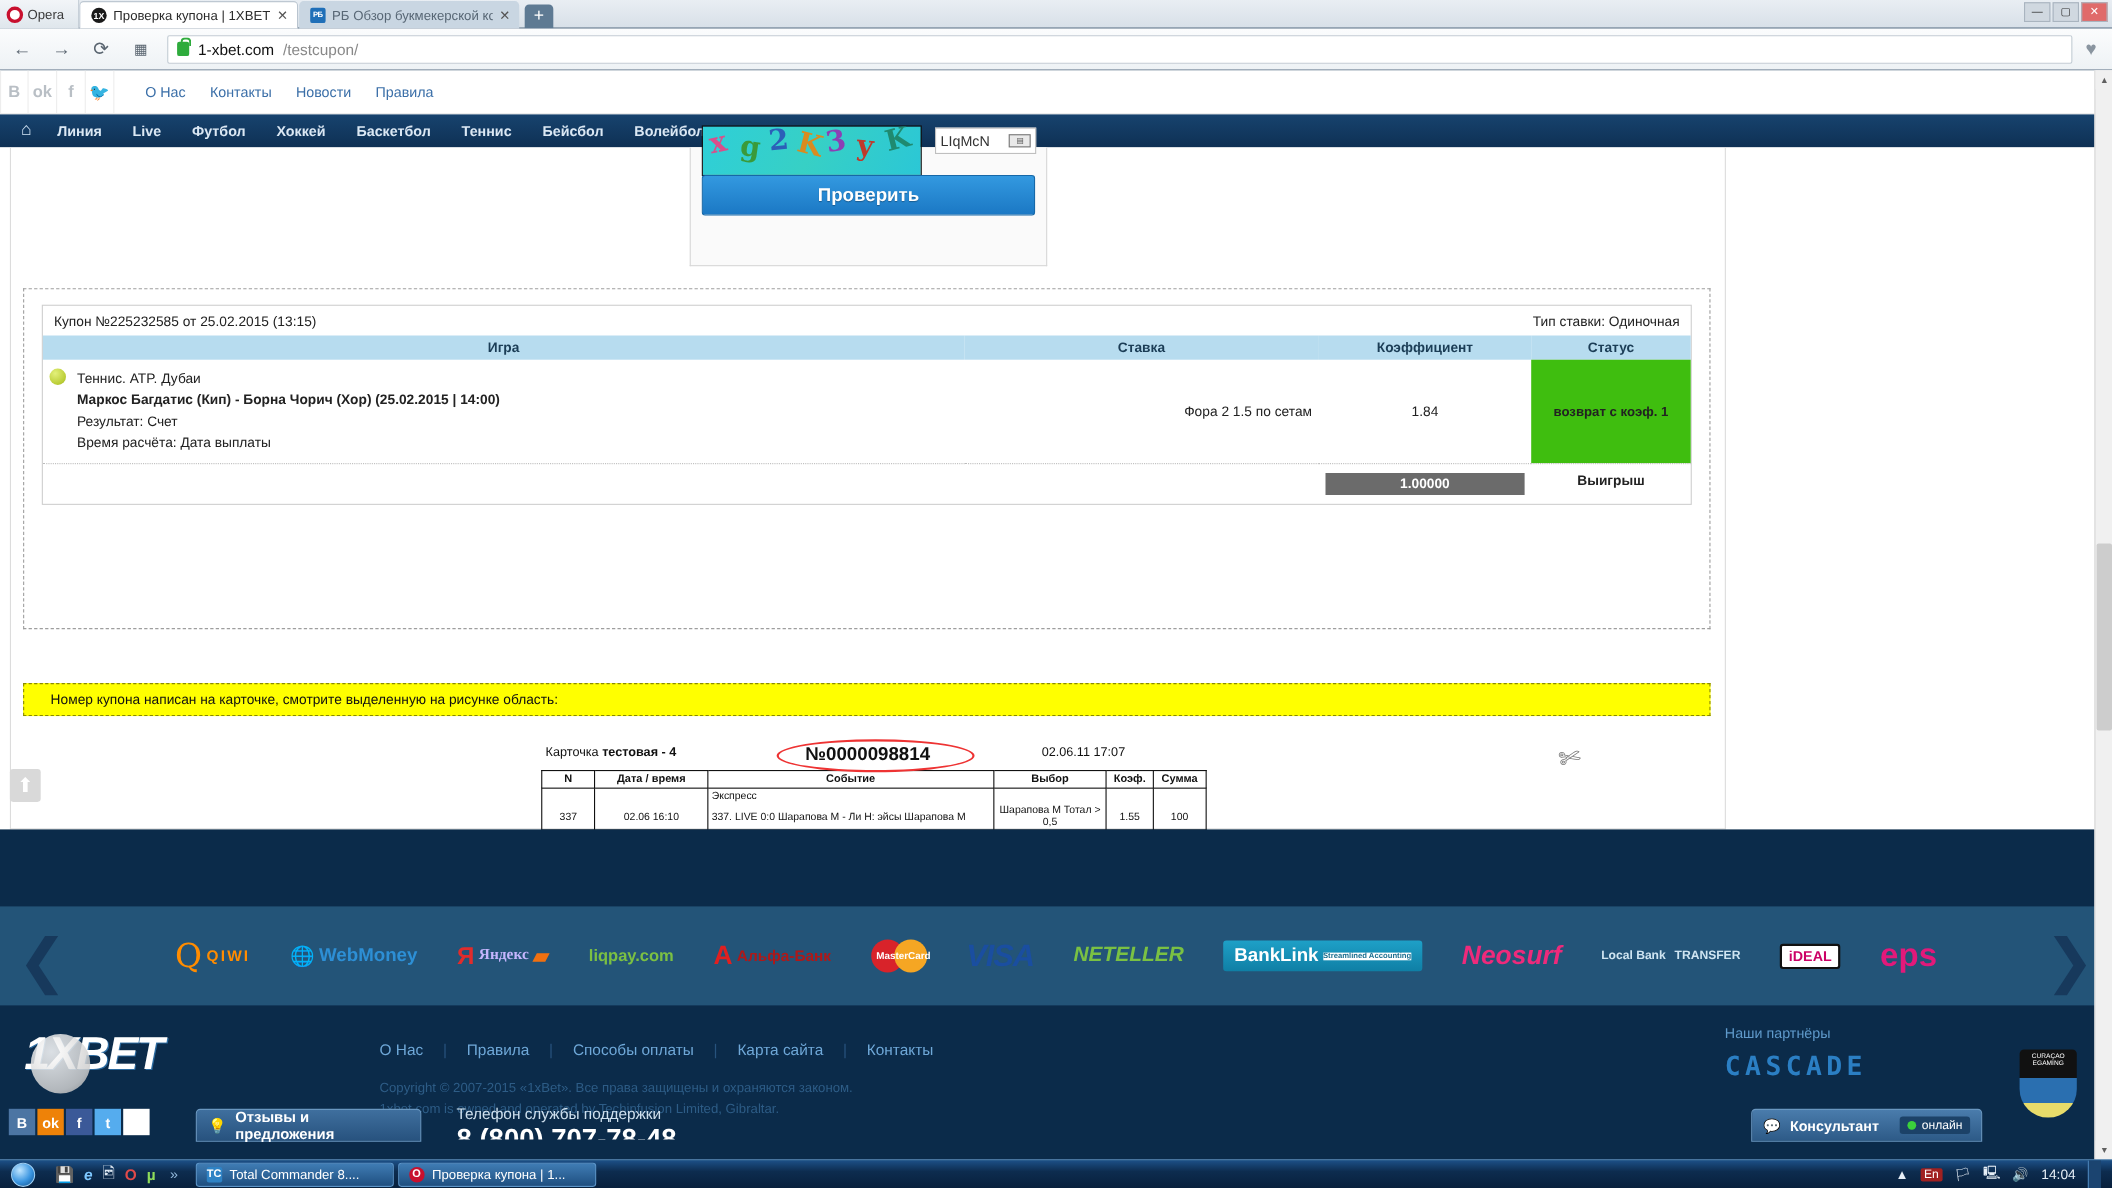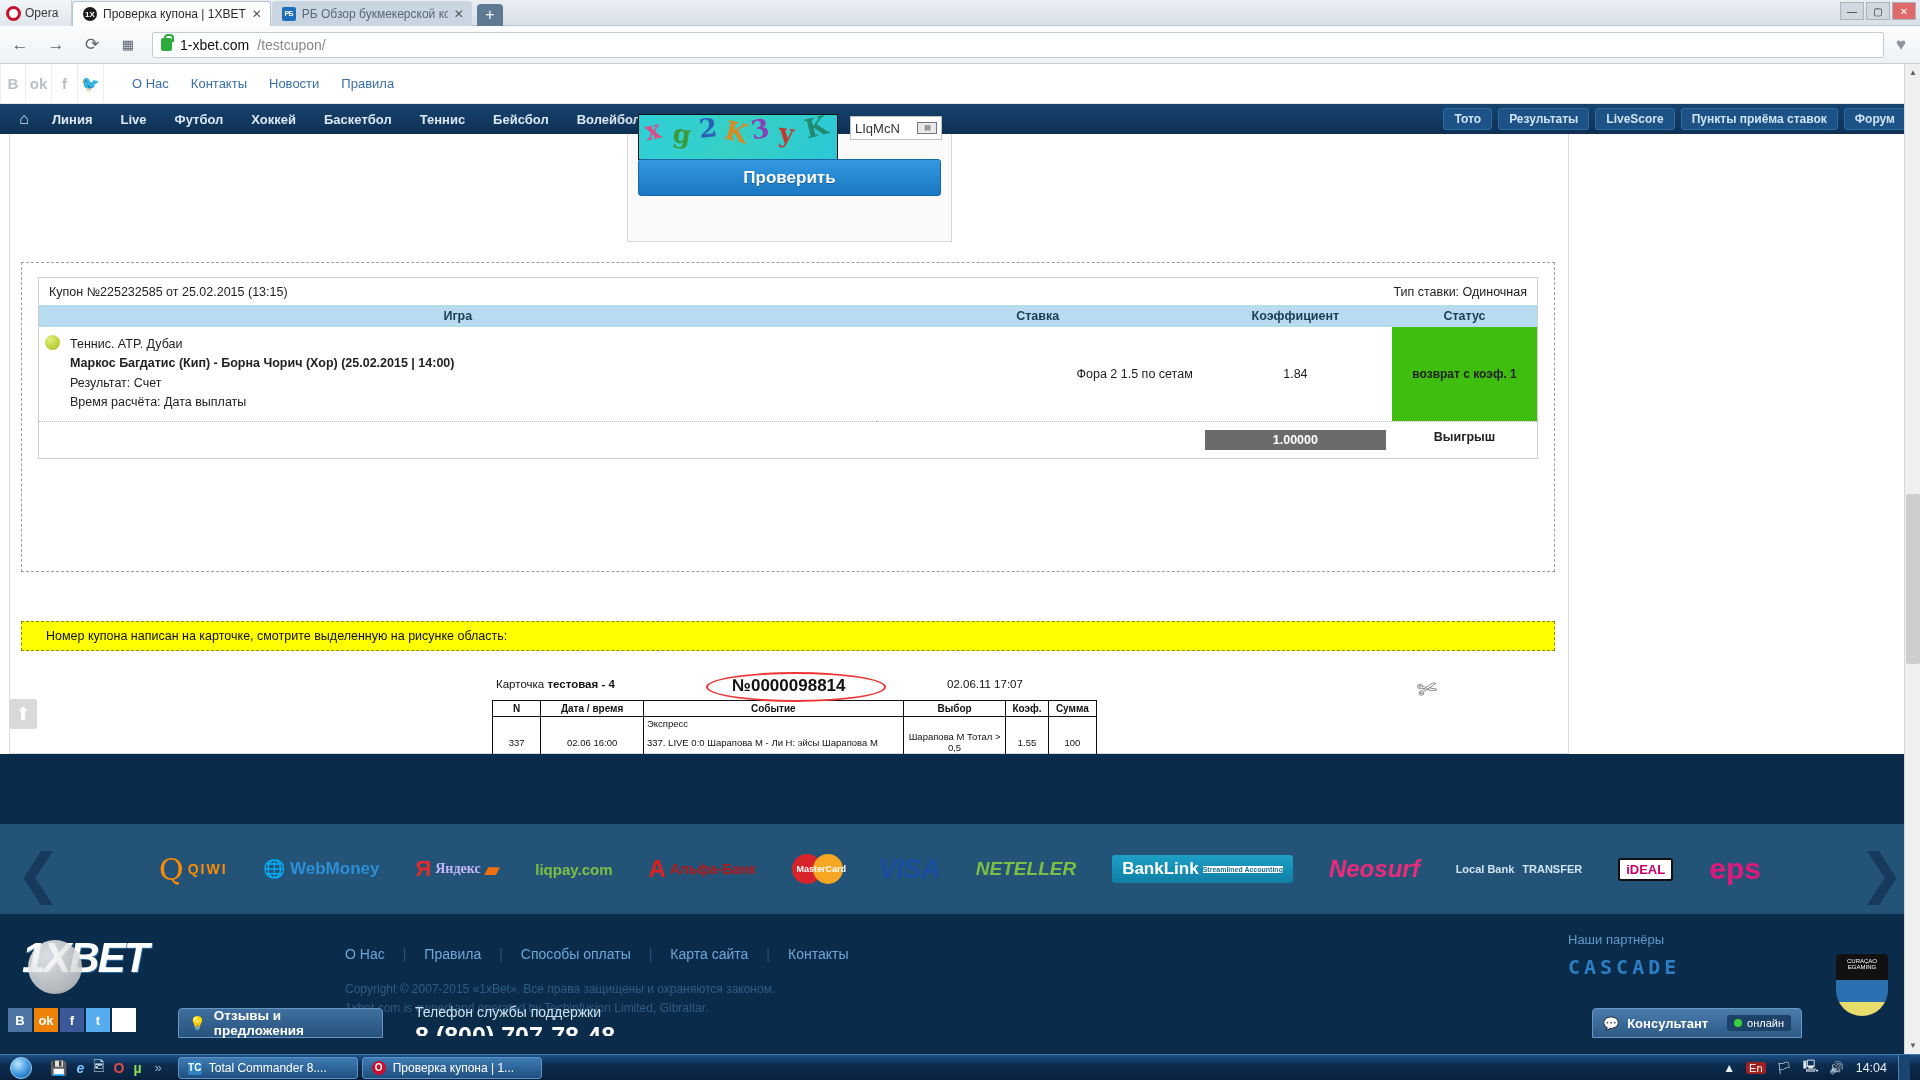--- a/index.html
+++ b/index.html
@@ -297,21 +297,21 @@
   .logo-1xbet .txt { color: #fff; font-size: 42px; font-weight: bold; font-style: italic;
       text-shadow: 1px 1px 0 #2a6aa0; letter-spacing: -2px; }
   .logo-1xbet .ball { position:absolute; left: 6px; top: 6px; width: 54px; height: 54px; border-radius:50%;
       background: radial-gradient(circle at 35% 30%, #fff, #cfcfcf 70%, #9a9a9a); opacity: .85; }
   .fl-links { position: absolute; left: 345px; top: 22px; display: flex; align-items: center; gap: 18px; font-size: 14px; }
   .fl-links a { color: #6fa8d8; text-decoration: none; }
   .fl-links .sep { color: #27537d; }
   .fl-copy { position: absolute; left: 345px; top: 56px; font-size: 12px; color: #2d5c86; line-height: 1.6; }
   .partners { position: absolute; right: 22px; top: 8px; width: 330px; }
   .partners .ttl { color: #5f9acb; font-size: 13px; margin-bottom: 8px; text-align: left; }
-  .cascade { color: #2b7fc4; font-size: 20px; font-weight: bold; letter-spacing: 4px;
+  .cascade { color: #2b7fc4; font-size: 24px; font-weight: bold; letter-spacing: 4px;
      font-family: "DejaVu Sans Mono", monospace; }
   .cur-shield {
     position: absolute; right: 10px; top: 22px; width: 52px; height: 62px;
     background: linear-gradient(#111 0 42%, #2a6fb0 42% 78%, #e8dc6a 78% 100%);
     border-radius: 4px 4px 26px 26px; color: #fff; font-size: 6px; text-align: center; padding-top: 4px;
   }
   .consultant {
     position: absolute; right: 118px; bottom: 16px; width: 210px; height: 30px;
     background: linear-gradient(#3f6f9e, #2b5customize); background: linear-gradient(#4a7cac, #2d5a87);
     border: 1px solid #6a97c0; border-radius: 4px 4px 0 0;
@@ -451,27 +451,20 @@
   <div class="sport-nav">
     <span class="home-ico">⌂</span>
     <a>Линия</a>
     <a>Live</a>
     <a>Футбол</a>
     <a>Хоккей</a>
     <a>Баскетбол</a>
     <a>Теннис</a>
     <a>Бейсбол</a>
     <a>Волейбол</a>
-    <div class="sport-right">
-      <span>Тото</span>
-      <span>Результаты</span>
-      <span>LiveScore</span>
-      <span>Пункты приёма ставок</span>
-      <span>Форум</span>
-    </div>
   </div>
 
   <div class="content">
     <div class="content-frame"></div>
 
     <div class="captcha-panel">
       <div class="captcha-img">
         <span style="left:6px;top:0px;color:#d94f8a;transform:rotate(-12deg);">x</span>
         <span style="left:34px;top:4px;color:#3a9a3a;transform:rotate(8deg);">g</span>
         <span style="left:60px;top:-2px;color:#2c5fb8;transform:rotate(-6deg);">2</span>
@@ -563,21 +556,21 @@
           <tr>
             <td style="border-bottom:none"></td>
             <td style="border-bottom:none"></td>
             <td class="left" style="border-bottom:none">Экспресс</td>
             <td style="border-bottom:none"></td>
             <td style="border-bottom:none"></td>
             <td style="border-bottom:none"></td>
           </tr>
           <tr>
             <td style="border-top:none">337</td>
-            <td style="border-top:none">02.06 16:00</td>
+            <td style="border-top:none">02.06 16:10</td>
             <td class="left" style="border-top:none">337. LIVE 0:0 Шарапова М - Ли Н: эйсы Шарапова М</td>
             <td style="border-top:none">Шарапова М Тотал &gt; 0,5</td>
             <td style="border-top:none">1.55</td>
             <td style="border-top:none">100</td>
           </tr>
           <tr>
             <td>361</td>
             <td>02.06 16:30</td>
             <td class="left">361. LIVE 1:0 Малаван - Эстеглал Тегеран</td>
             <td>1X</td>

